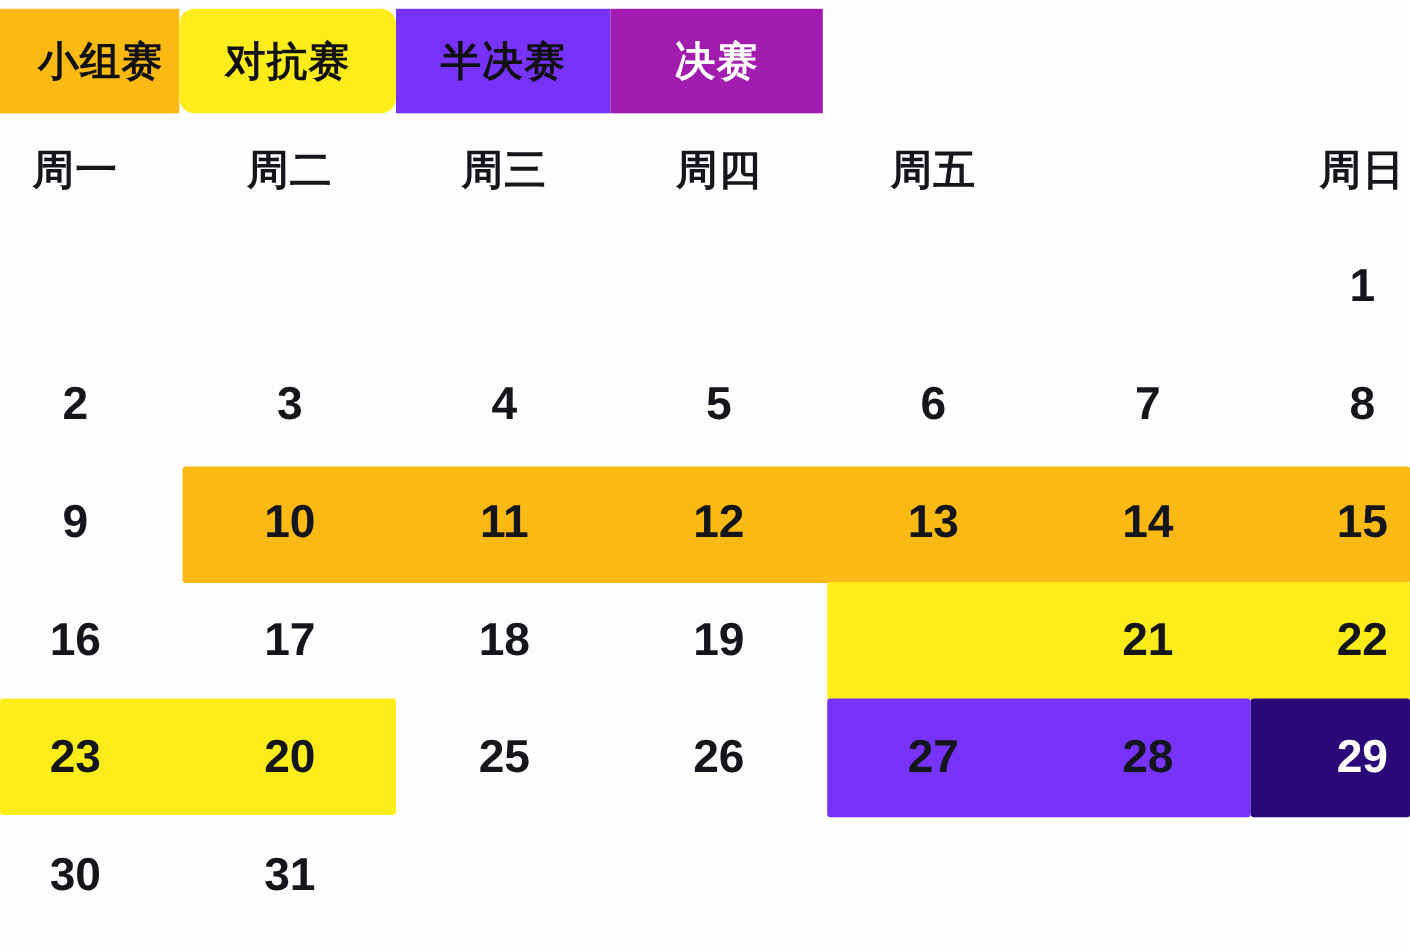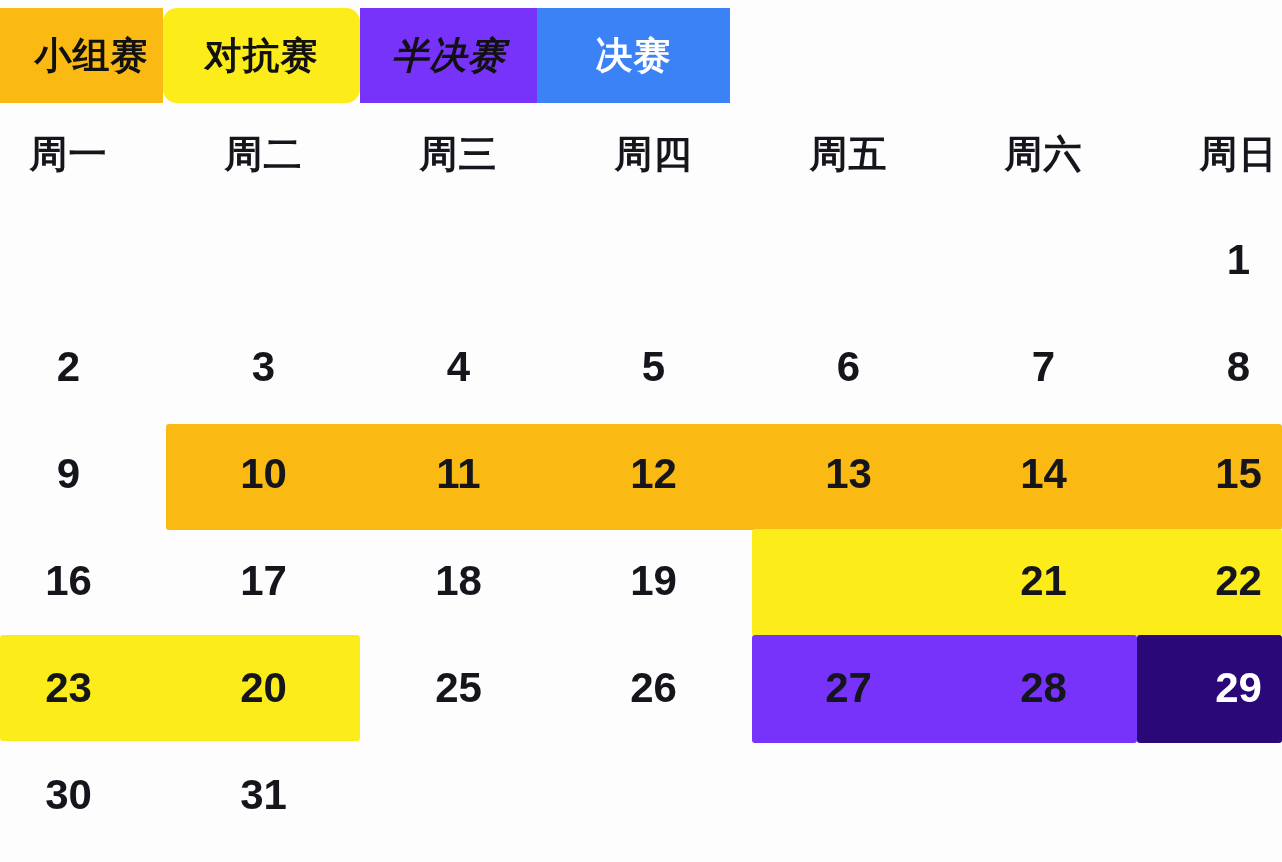--- a/index.html
+++ b/index.html
@@ -30,21 +30,21 @@
     align-items: center;
     justify-content: center;
     box-sizing: border-box;
     font-weight: bold;
     font-size: 37px;
     letter-spacing: 1px;
     white-space: nowrap;
   }
   .legend-tab.t0 { width: 163px; padding-left: 20px; }
   .legend-tab.t1 { width: 197px; border-radius: 14px; }
-  .legend-tab.t2 { width: 177px; font-style: italic; }
+  .legend-tab.t2 { width: 195px; }
   .legend-tab.t3 { width: 193px; }
 
   
   #calendar {
     position: absolute;
     left: 0;
     top: 103px;
     width: 1282px;
   }
   #weekday-row {
@@ -102,33 +102,32 @@
 <div id="legend">
     <div class="legend-tab t0" style="background: rgb(251, 186, 19); color: rgb(17, 17, 17);">
       <span>小组赛</span>
     </div>
     <div class="legend-tab t1" style="background: rgb(252, 237, 26); color: rgb(17, 17, 17);">
       <span>对抗赛</span>
     </div>
     <div class="legend-tab t2" style="background: rgb(119, 51, 250); color: rgb(17, 17, 17);">
       <span>半决赛</span>
     </div>
-    <div class="legend-tab t3" style="background: #3b82f6; color: rgb(255, 255, 255);">
+    <div class="legend-tab t3" style="background: #a21caf; color: rgb(255, 255, 255);">
       <span>决赛</span>
     </div>
   </div>
 
 <div id="calendar">
   <div id="weekday-row">
       <div class="weekday" style="left: -29px;">周一</div>
       <div class="weekday" style="left: 166px;">周二</div>
       <div class="weekday" style="left: 361px;">周三</div>
       <div class="weekday" style="left: 556px;">周四</div>
       <div class="weekday" style="left: 751px;">周五</div>
-      <div class="weekday" style="left: 946px;">周六</div>
       <div class="weekday" style="left: 1141px;">周日</div>
     </div>
   <div id="weeks-container">
       <div class="week-row">
         <div class="day empty" style="left: -29px; top: 0px;"></div>
         <div class="day empty" style="left: 166px; top: 0px;"></div>
         <div class="day empty" style="left: 361px; top: 0px;"></div>
         <div class="day empty" style="left: 556px; top: 0px;"></div>
         <div class="day empty" style="left: 751px; top: 0px;"></div>
         <div class="day empty" style="left: 946px; top: 0px;"></div>

